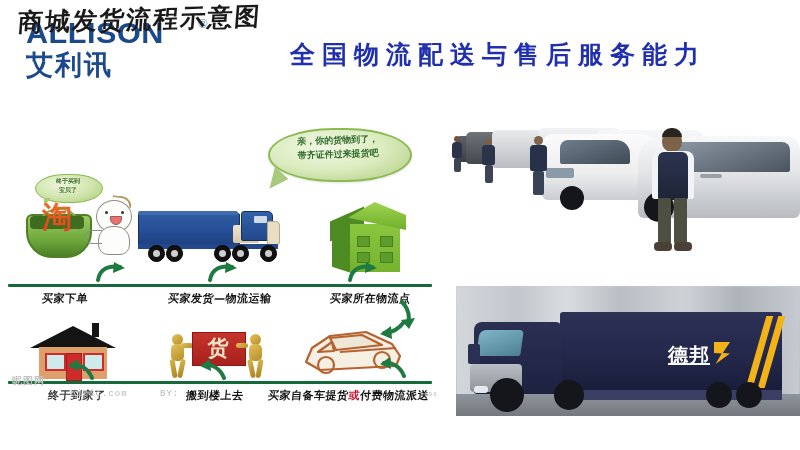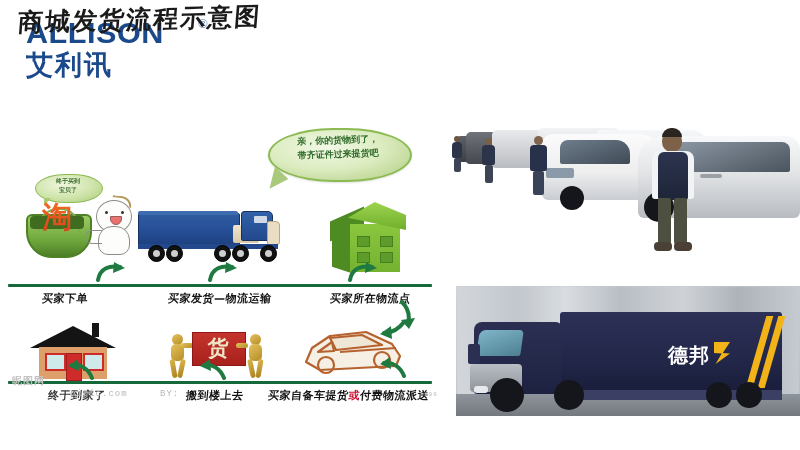--- a/index.html
+++ b/index.html
@@ -301,20 +301,21 @@
     border-radius:3px;
   }
   .dp-skirt{
     position:absolute;left:104px;top:104px;width:222px;height:10px;
     background:#3a3f63;
   }
   .dp-logo{
     position:absolute;left:212px;top:56px;font-size:20px;font-weight:bold;
     color:#ffffff;letter-spacing:1px;
     font-family:"DejaVu Sans","Liberation Sans",sans-serif;
+    text-decoration:underline;
   }
   .dp-swoosh{
     position:absolute;left:258px;top:56px;width:16px;height:22px;
     background:#f2b318;
     clip-path:polygon(0 0,100% 0,55% 50%,100% 52%,10% 100%,48% 52%,0 50%);
   }
   .dp-stripe{position:absolute;background:#f2b318;}
   .dp-wheel{
     position:absolute;border-radius:50%;background:#15161c;
   }
@@ -346,20 +347,21 @@
 <body>
 
 <div class="slide">
 
   <div class="logo-block">
     <div class="logo-word">ALLISON</div>
     <div class="logo-reg">®</div>
     <div class="logo-cn">艾利讯</div>
   </div>
 
+  <div class="headline">全国物流配送与售后服务能力</div>
 
   <div class="diagram-title">商城发货流程示意图</div>
 
   <div class="bubble"></div>
   <div class="bubble-tail"></div>
   <div class="bubble-txt">
     <div>亲，你的货物到了，</div>
     <div>带齐证件过来提货吧</div>
   </div>
 

